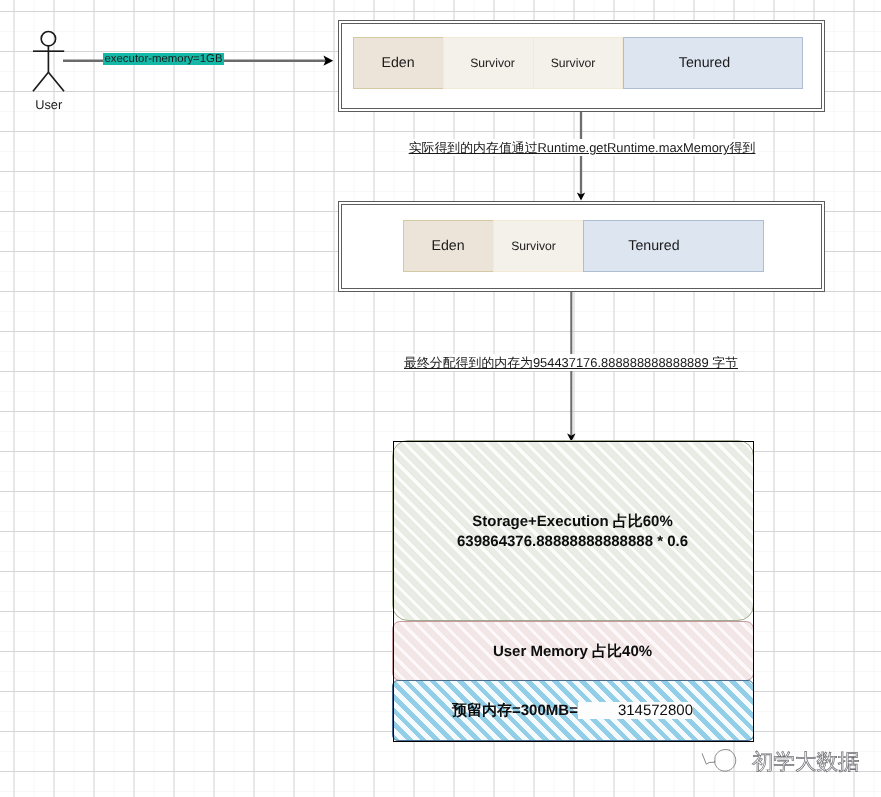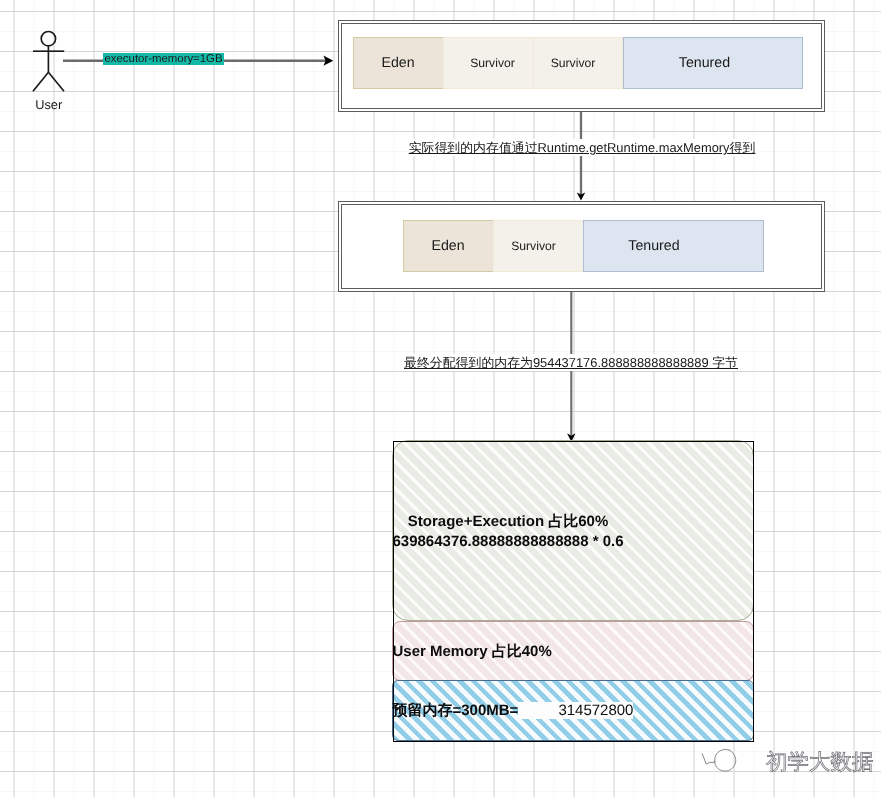--- a/index.html
+++ b/index.html
@@ -46,40 +46,40 @@
   #heap1 .b-ten  {left:281px; width:180px;background:#dde5f0; border:1px solid #aebdd2; font-size:14.2px;padding-right:16px;}
 
   #heap2 .blk{top:15.5px;height:51.5px;}
   #heap2 .b2-eden{left:61px;  width:91px; background:#ece4d8; border:1px solid #d3c9a2; font-size:14.2px;}
   #heap2 .b2-surv{left:151px; width:91px; background:#f4f0ea; border:1px solid #f2e9d6; font-size:12.2px;padding-right:9px;}
   #heap2 .b2-ten {left:241px; width:181px;background:#dde5f0; border:1px solid #aebdd2; font-size:14.2px;padding-right:38px;}
 
   
   #mem-frame{position:absolute;z-index:5;left:392.5px;top:440.5px;width:361px;height:301px;
      box-sizing:border-box;border:1.6px solid #000;background:transparent;}
-  .memblock{position:absolute;box-sizing:border-box;display:flex;align-items:center;justify-content:flex-start;}
+  .memblock{position:absolute;box-sizing:border-box;display:flex;align-items:center;justify-content:center;}
   .memtext{text-align:center;color:#0d0d0d;}
   .m1{font-weight:bold;font-size:15px;line-height:19.4px;}
   .m2{font-weight:bold;font-size:15px;line-height:19.4px;}
 
   #mem-storage{left:391.5px;top:439.5px;padding-top:3px;width:362px;height:181px;border-radius:16px;
      border:1.3px solid #a5ab8c;
      background-color:#ffffff;
      background-image:repeating-linear-gradient(45deg,#e8ece4 0 6.5px,#fcfdfb 6.5px 9.62px);}
   #mem-user{left:391.5px;top:621px;padding-top:1px;width:362px;height:60px;border-radius:8px;
      border:1.3px solid #c59ba2;
      background-color:#ffffff;
      background-image:repeating-linear-gradient(45deg,#f3e6e7 0 6.5px,#fdf9fa 6.5px 9.62px);}
   #mem-reserved{left:391.5px;top:680px;width:362px;height:61px;border-radius:6px;
      border:1.3px solid #4a6d8f;
      background-color:#ffffff;
      background-image:repeating-linear-gradient(45deg,#93cee9 0 4.7px,#f5fafd 4.7px 9.62px);}
 
   
-  #watermark{position:absolute;left:700px;top:747px;display:flex;align-items:center;gap:26px;}
+  #watermark{position:absolute;left:700px;top:747px;display:flex;align-items:center;gap:12px;}
   .hl{background:#fdfdfd;font-weight:normal;padding-left:40px;}
   #wm-text{font-size:21.5px;color:transparent;-webkit-text-stroke:0.7px #6e6e74;letter-spacing:0px;line-height:24px;}
 </style>
 </head>
 <body>
 
 <div id="grid"></div>
 
 <svg class="layer" id="lines" width="881" height="797" viewBox="0 0 881 797" xmlns="http://www.w3.org/2000/svg">
   <g stroke="#1a1a1a" stroke-width="1.65" fill="none" stroke-linecap="butt">

